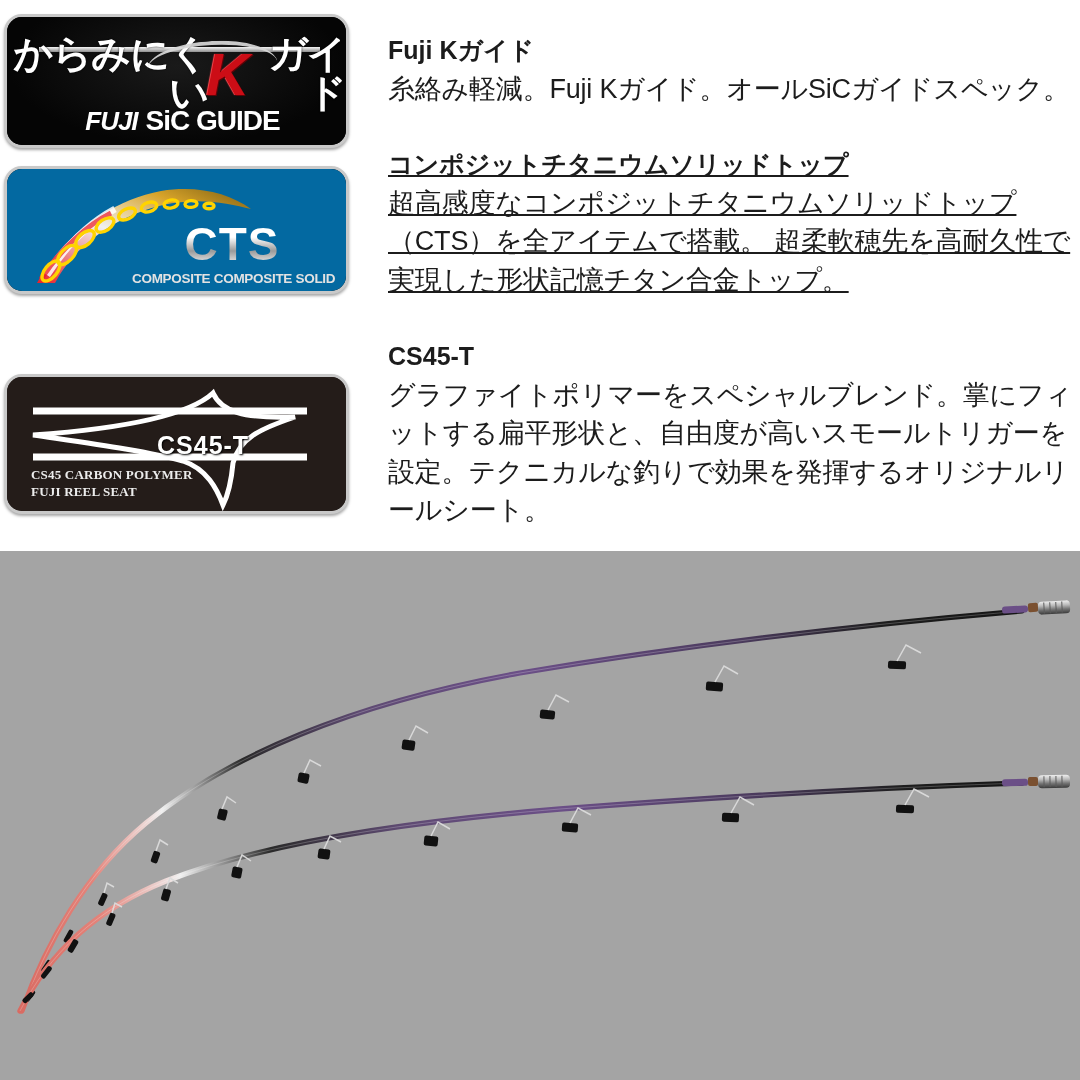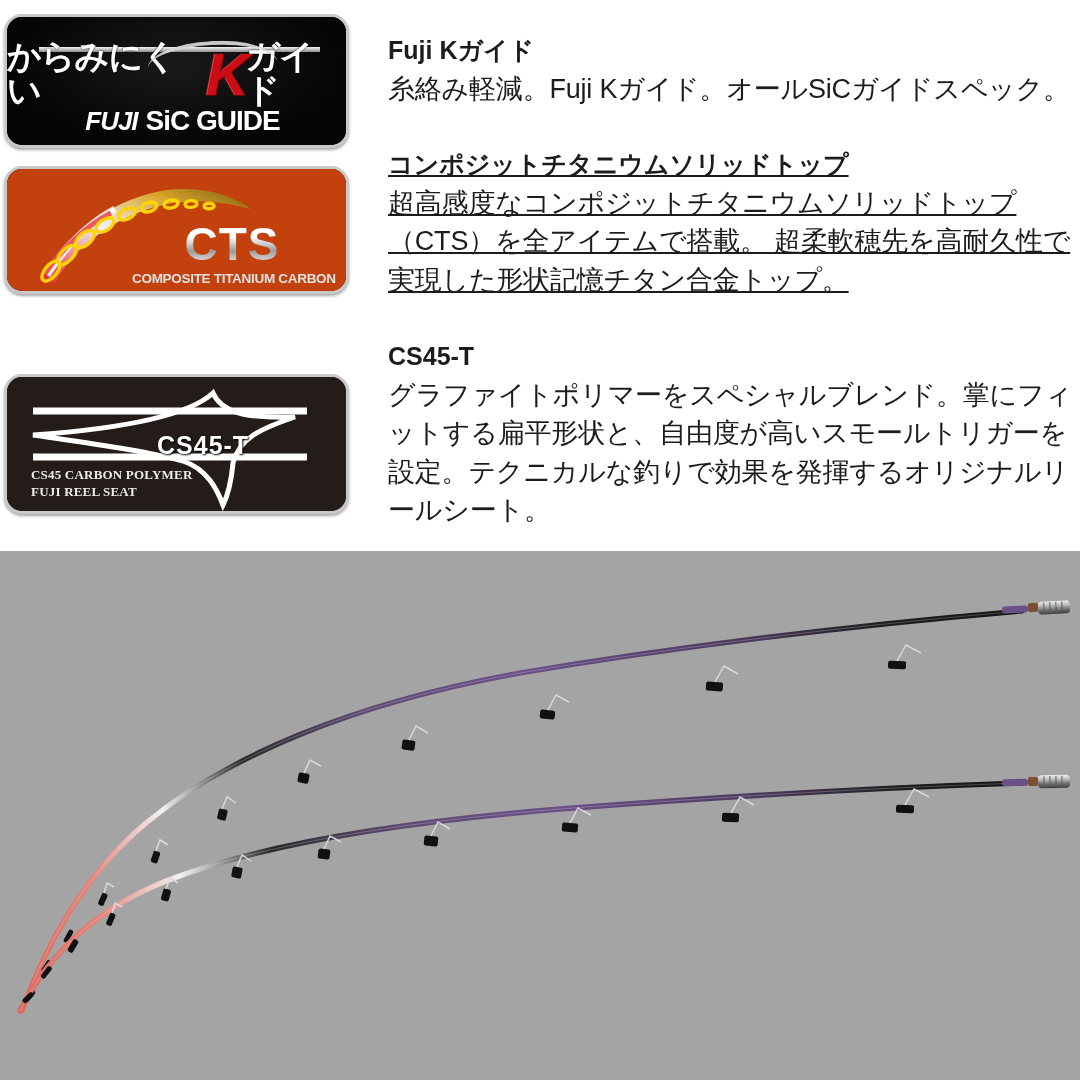--- a/index.html
+++ b/index.html
@@ -54,25 +54,26 @@
   .kb-row1 {
     position: absolute;
     left: 0; right: 0; top: 30px;
     height: 52px;
     display: flex;
     align-items: center;
     justify-content: center;
   }
   .kb-jp {
     color: #ffffff;
-    font-size: 34px;
+    font-size: 39px;
     font-weight: bold;
     letter-spacing: -1px;
     line-height: 1;
     text-shadow: 0 0 2px #000;
+    text-align: right;
   }
   .kb-K {
     color: #cc0d16;
     font-size: 60px;
     font-weight: bold;
     font-style: italic;
     line-height: 0.8;
     margin: 0 -4px 0 -2px;
     position: relative;
     top: 2px;
@@ -105,21 +106,21 @@
   }
   .kb-sic {
     color: #ffffff;
     font-size: 28px;
     font-weight: bold;
     letter-spacing: -1px;
     line-height: 1;
   }
 
   
-  .cts-inner { position: absolute; inset: 0; background: #c2410c; }
+  .cts-inner { position: absolute; inset: 0; background: #0369a1; }
   .cts-art { position: absolute; left: 22px; top: 6px; width: 230px; height: 112px; }
   .cts-text-wrap {
     position: absolute;
     right: 14px; top: 52px;
     text-align: center;
     width: 200px;
   }
   .cts-main {
     color: #ffffff;
     font-size: 46px;
@@ -250,21 +251,21 @@
           <ellipse cx="76" cy="50" rx="5.5" ry="10" transform="rotate(56 76 50)"></ellipse>
           <ellipse cx="98" cy="39" rx="5" ry="9" transform="rotate(64 98 39)"></ellipse>
           <ellipse cx="120" cy="32" rx="4.5" ry="8" transform="rotate(72 120 32)"></ellipse>
           <ellipse cx="142" cy="29" rx="4" ry="7" transform="rotate(80 142 29)"></ellipse>
           <ellipse cx="162" cy="29" rx="3.4" ry="6" transform="rotate(86 162 29)"></ellipse>
           <ellipse cx="180" cy="31" rx="2.8" ry="5" transform="rotate(90 180 31)"></ellipse>
         </g>
       </svg>
       <div class="cts-text-wrap">
         <div class="cts-main">CTS</div>
-        <div class="cts-sub">COMPOSITE TITANIUM CARBON</div>
+        <div class="cts-sub">COMPOSITE COMPOSITE SOLID</div>
       </div>
     </div>
   </div>
 
   <div class="badge" id="badge-cs45">
     <div class="cs-inner">
       <svg class="cs-art" viewBox="0 0 339 134">
         <g stroke="#ffffff" fill="none">
 
           <path d="M26 34 L300 34" stroke-width="7"></path>

